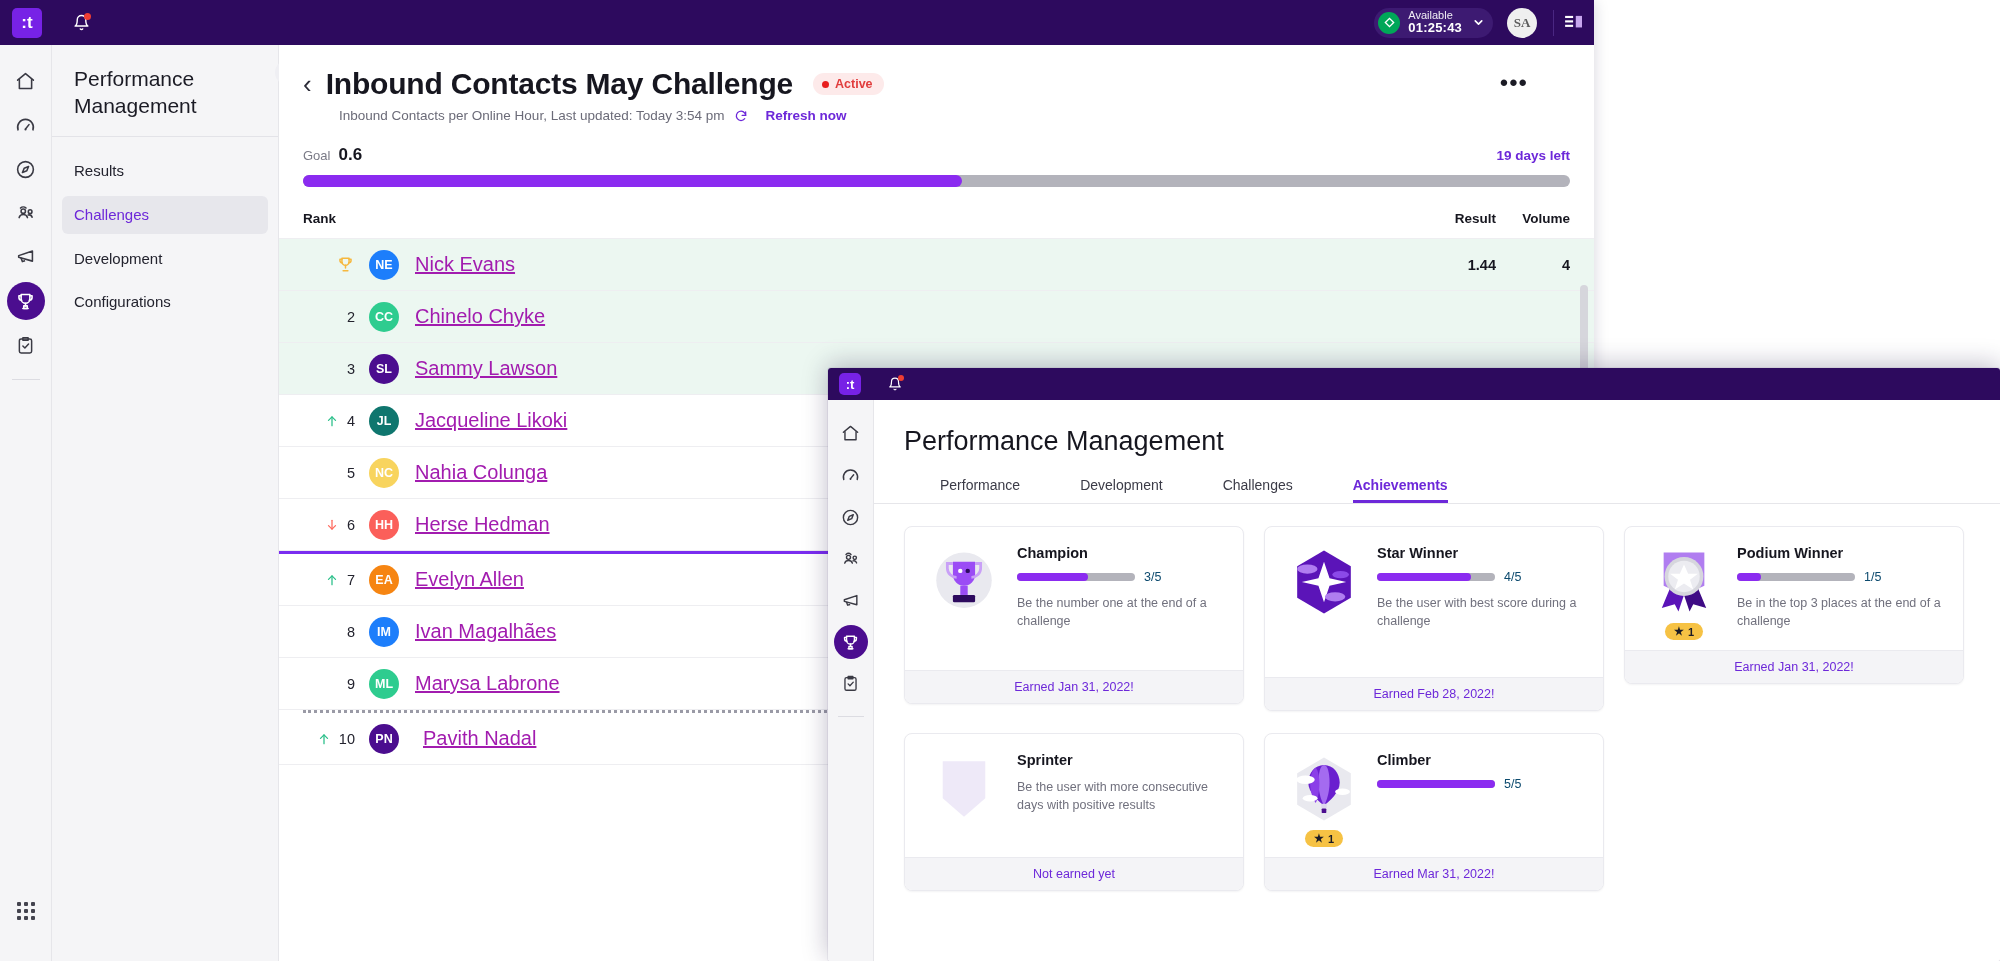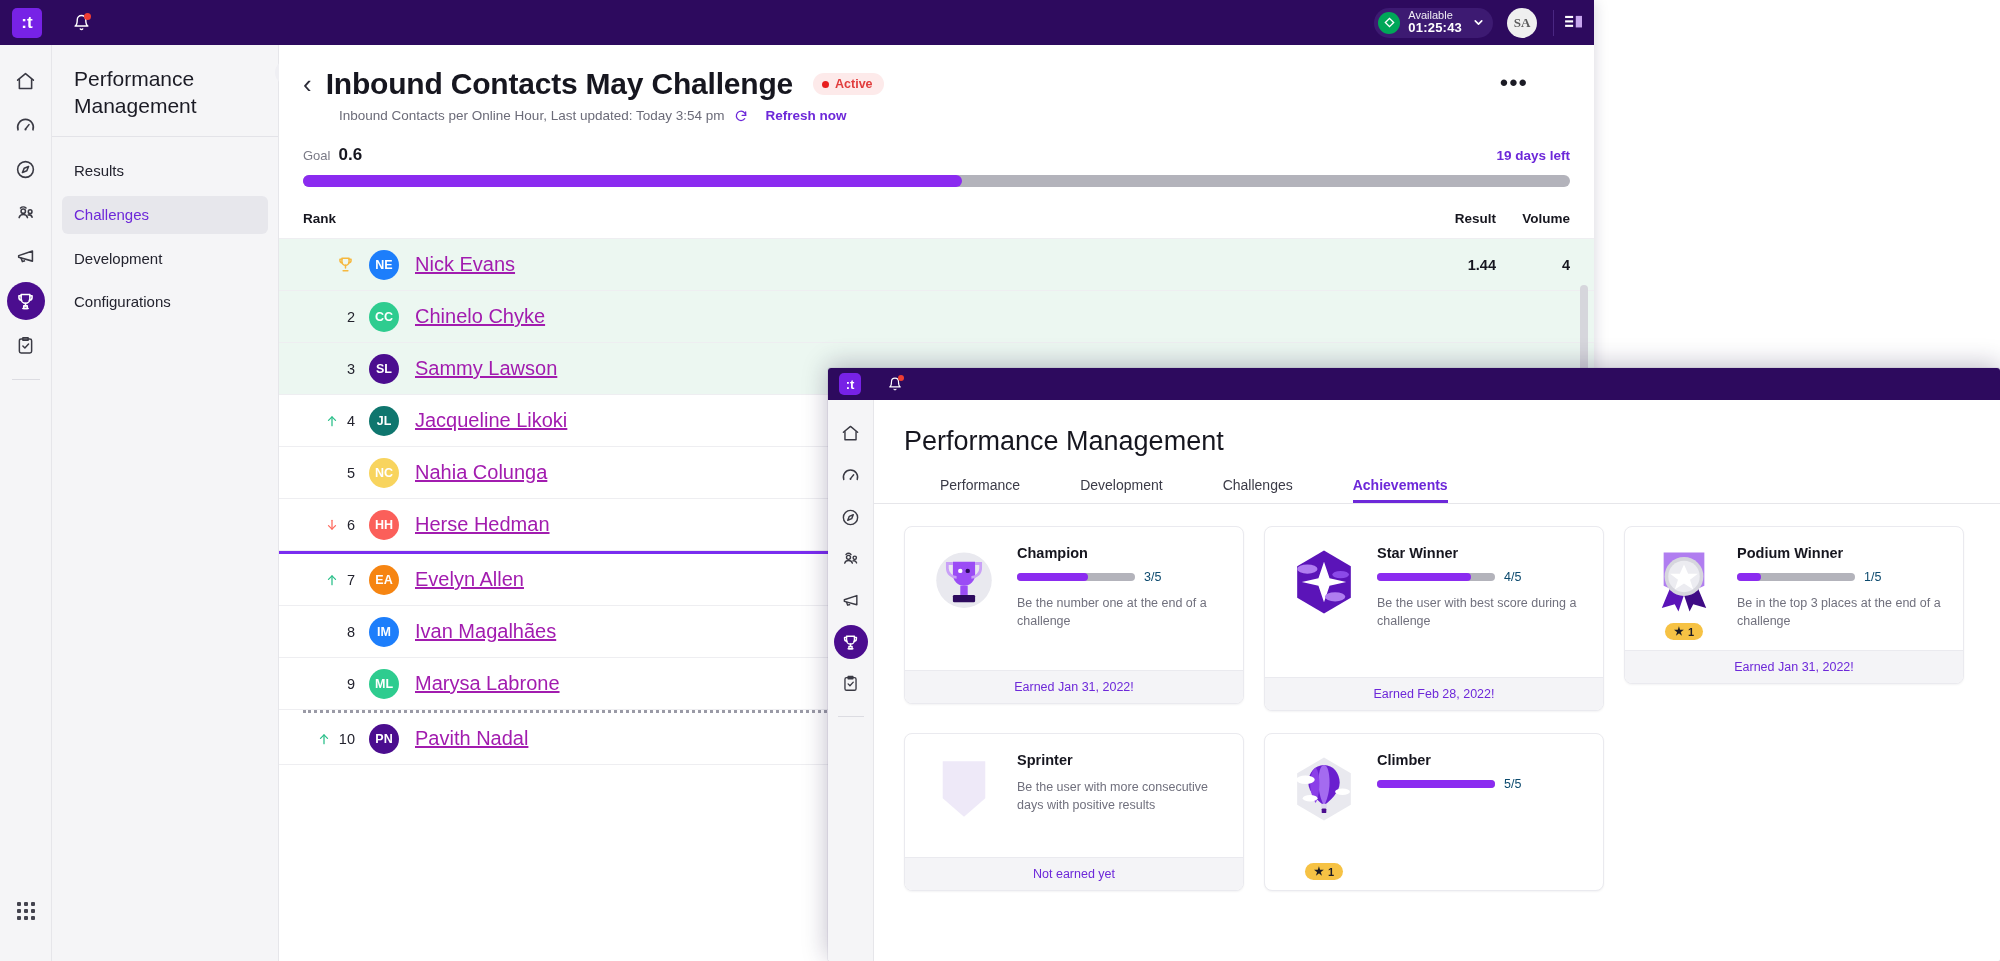--- a/index.html
+++ b/index.html
@@ -476,21 +476,21 @@
               <div class="rankcell" style="width: 52px; gap: 8px;">
                 <span class="arrow-up" style="display:flex">
                   <svg width="14" height="14" viewBox="0 0 24 24" fill="none" stroke="currentColor" stroke-width="2.2" stroke-linecap="round" stroke-linejoin="round">
                     <line x1="12" y1="20" x2="12" y2="5"></line>
                     <polyline points="6 11 12 5 18 11"></polyline>
                   </svg>
                 </span>
                 <span class="rank-num">10</span>
               </div>
               <span class="av" style="width: 30px; height: 30px; margin-left: 14px; background: rgb(75, 13, 143);">PN</span>
-              <span class="pname" style="margin-left: 16px;">Pavith Nadal</span>
+              <span class="pname" style="margin-left: 24px;">Pavith Nadal</span>
               <span style="flex:1"></span>
               <span class="res" style="width: 92px;"></span>
               <span class="vol" style="width: 74px;"></span>
             </div>
           </div>
       </div>
 
       <div class="scrollbar" style="right:6px;top:240px;width:8px;height:130px;"></div>
     </div>
   </div>
@@ -694,18 +694,19 @@
               <div class="card-info">
                 <div class="card-name">Climber</div>
                 <div class="ach-prog">
                   <span class="ach-track">
                     <span class="ach-fill" style="display:block;width:100%"></span>
                   </span>
                   <span class="ach-count">5/5</span>
                 </div>
               </div>
             </div>
+            <div class="card-foot">Earned Mar 31, 2022!</div>
           </div>
         </div>
     </div>
   </div>
 
 </div>
 
 </body></html>

